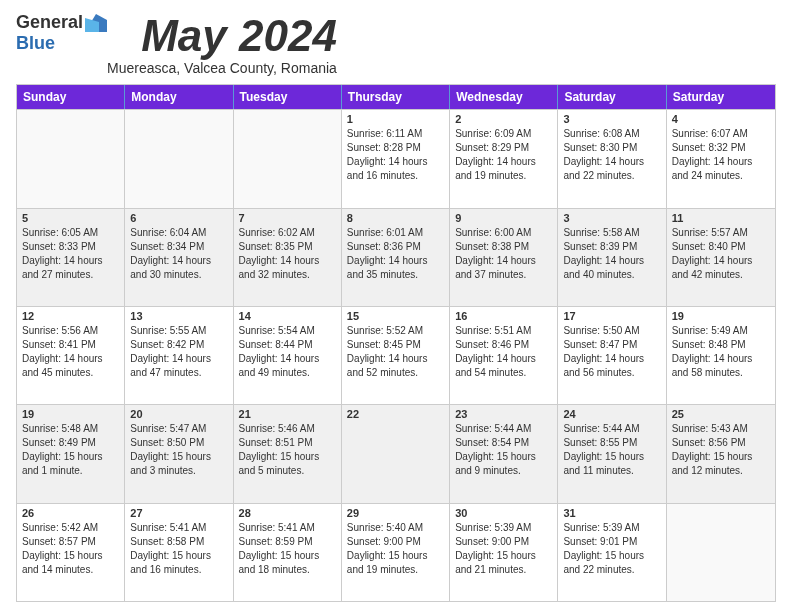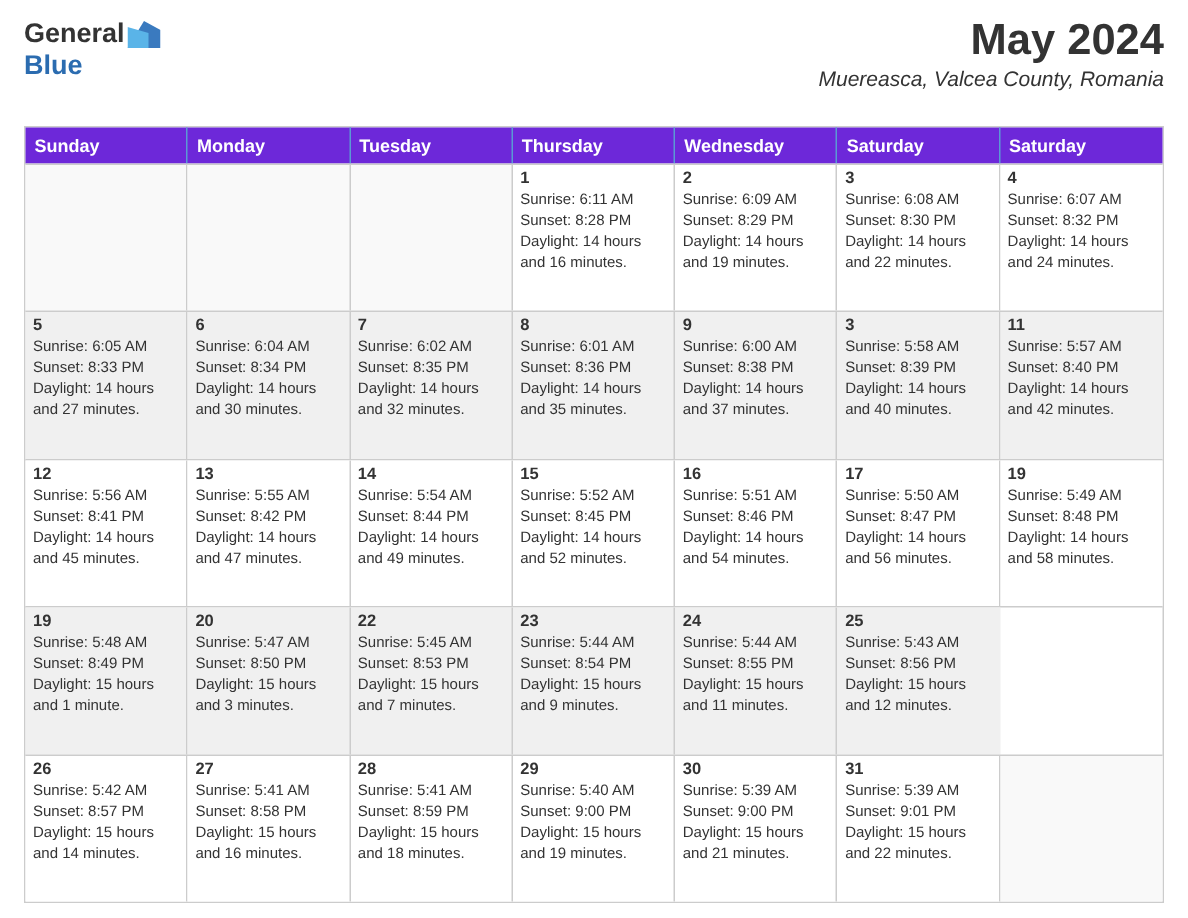--- a/index.html
+++ b/index.html
@@ -12,23 +12,23 @@
     }
     .page {
       width: 792px;
       height: 612px;
       padding: 12px 16px 10px 16px;
       display: flex;
       flex-direction: column;
     }
     .header {
       display: flex;
-      justify-content: space-between;
+      justify-content: flex-start;
       align-items: flex-start;
-      margin-bottom: 24px;
+      margin-bottom: 8px;
     }
     .logo {
       display: flex;
       flex-direction: column;
       align-items: flex-start;
     }
     .logo-text {
       display: flex;
       align-items: center;
     }
@@ -44,29 +44,29 @@
     }
     .logo-icon {
       width: 22px;
       height: 18px;
       margin-left: 2px;
     }
     .title-area {
       text-align: right;
     }
     .month-title {
-      font-size: 29px;
+      font-size: 44px;
       font-weight: bold;
       color: #333;
       line-height: 1.1;
+      font-style: italic;
     }
     .subtitle {
       font-size: 14px;
       color: #333;
-      font-style: italic;
     }
     .calendar {
       flex: 1;
       display: flex;
       flex-direction: column;
       border: 1px solid #ccc;
     }
     .cal-header-row {
       display: grid;
       grid-template-columns: repeat(7, 1fr);
@@ -230,22 +230,25 @@
         <div class="cal-week">
           <div class="cal-cell shaded">
             <div class="day-num">19</div>
             <div class="day-info">Sunrise: 5:48 AM<br>Sunset: 8:49 PM<br>Daylight: 15 hours and 1 minute.</div>
           </div>
           <div class="cal-cell shaded">
             <div class="day-num">20</div>
             <div class="day-info">Sunrise: 5:47 AM<br>Sunset: 8:50 PM<br>Daylight: 15 hours and 3 minutes.</div>
           </div>
           <div class="cal-cell shaded">
+            <div class="day-num">21</div>
+            <div class="day-info">Sunrise: 5:46 AM<br>Sunset: 8:51 PM<br>Daylight: 15 hours and 5 minutes.</div>
+          </div>
+          <div class="cal-cell shaded">
             <div class="day-num">22</div>
-            <div class="day-info">Sunrise: 5:45 AM<br>Sunset: 8:53 PM<br>Daylight: 15 hours and 7 minutes.</div>
           </div>
           <div class="cal-cell shaded">
             <div class="day-num">23</div>
             <div class="day-info">Sunrise: 5:44 AM<br>Sunset: 8:54 PM<br>Daylight: 15 hours and 9 minutes.</div>
           </div>
           <div class="cal-cell shaded">
             <div class="day-num">24</div>
             <div class="day-info">Sunrise: 5:44 AM<br>Sunset: 8:55 PM<br>Daylight: 15 hours and 11 minutes.</div>
           </div>
           <div class="cal-cell shaded">

